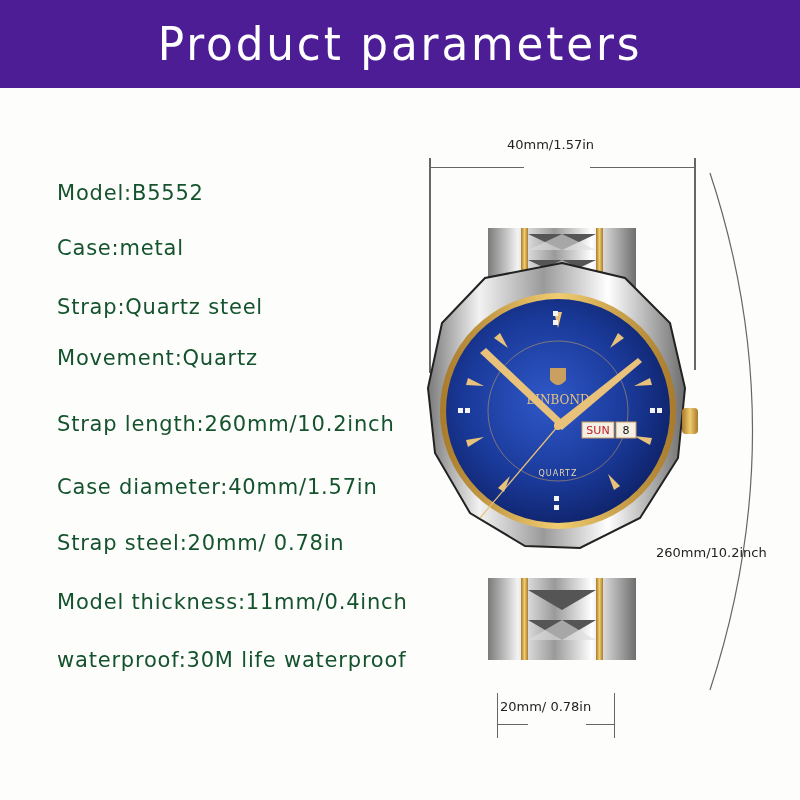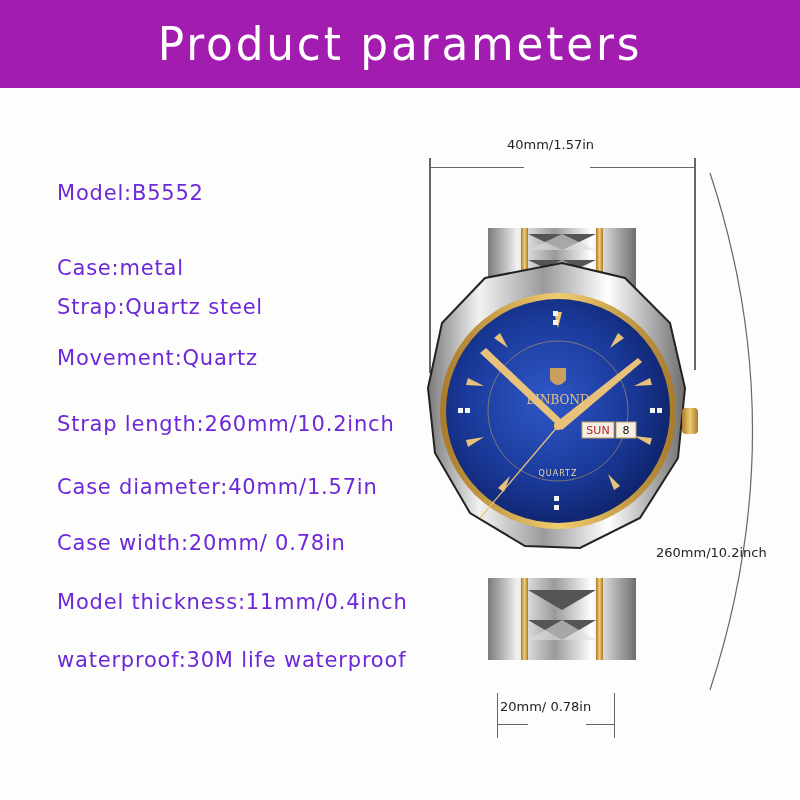--- a/index.html
+++ b/index.html
@@ -1,39 +1,39 @@
 <!DOCTYPE html>
 <html><head>
 <meta charset="utf-8">
 <style>
   html, body { margin:0; padding:0; }
   body { width:800px; height:800px; background:#fdfdfb; position:relative; overflow:hidden; font-family:"DejaVu Sans", sans-serif; }
-  .header { position:absolute; left:0; top:0; width:800px; height:88px; background:#a21caf; display:flex; align-items:center; justify-content:center; }
+  .header { position:absolute; left:0; top:0; width:800px; height:88px; background:#4c1d95; display:flex; align-items:center; justify-content:center; }
   .header h1 { margin:0; color:#fff; font-family:"DejaVu Sans", sans-serif; font-weight:normal; font-size:46px; letter-spacing:3px; transform:scaleX(0.95); }
   .specs { position:absolute; left:57px; top:0; }
-  .spec { position:absolute; left:0; white-space:nowrap; font-size:21px; color:#6d28d9; letter-spacing:0.8px; }
+  .spec { position:absolute; left:0; white-space:nowrap; font-size:21px; color:#14532d; letter-spacing:0.8px; }
   .dim-line { position:absolute; background:#666; }
   .dim-label { position:absolute; font-size:13px; color:#222; white-space:nowrap; font-family:"DejaVu Sans", sans-serif; }
   .watch { position:absolute; left:420px; top:228px; }
 </style>
 </head>
 <body>
 
 <div class="header">
   <h1>Product parameters</h1>
 </div>
 
 <div class="specs">
   <div class="spec" style="top:181px">Model:B5552</div>
-  <div class="spec" style="top:256px">Case:metal</div>
+  <div class="spec" style="top:236px">Case:metal</div>
   <div class="spec" style="top:295px">Strap:Quartz steel</div>
   <div class="spec" style="top:346px">Movement:Quartz</div>
   <div class="spec" style="top:412px">Strap length:260mm/10.2inch</div>
   <div class="spec" style="top:475px">Case diameter:40mm/1.57in</div>
-  <div class="spec" style="top:531px">Case width:20mm/ 0.78in</div>
+  <div class="spec" style="top:531px">Strap steel:20mm/ 0.78in</div>
   <div class="spec" style="top:590px">Model thickness:11mm/0.4inch</div>
   <div class="spec" style="top:648px">waterproof:30M life waterproof</div>
 </div>
 
 <div class="dim-line" style="left:429px; top:158px; width:2px; height:215px;"></div>
 <div class="dim-line" style="left:694px; top:158px; width:2px; height:212px;"></div>
 <div class="dim-line" style="left:430px; top:167px; width:94px; height:1px;"></div>
 <div class="dim-line" style="left:590px; top:167px; width:104px; height:1px;"></div>
 <div class="dim-label" style="left:507px; top:137px;">40mm/1.57in</div>
 

